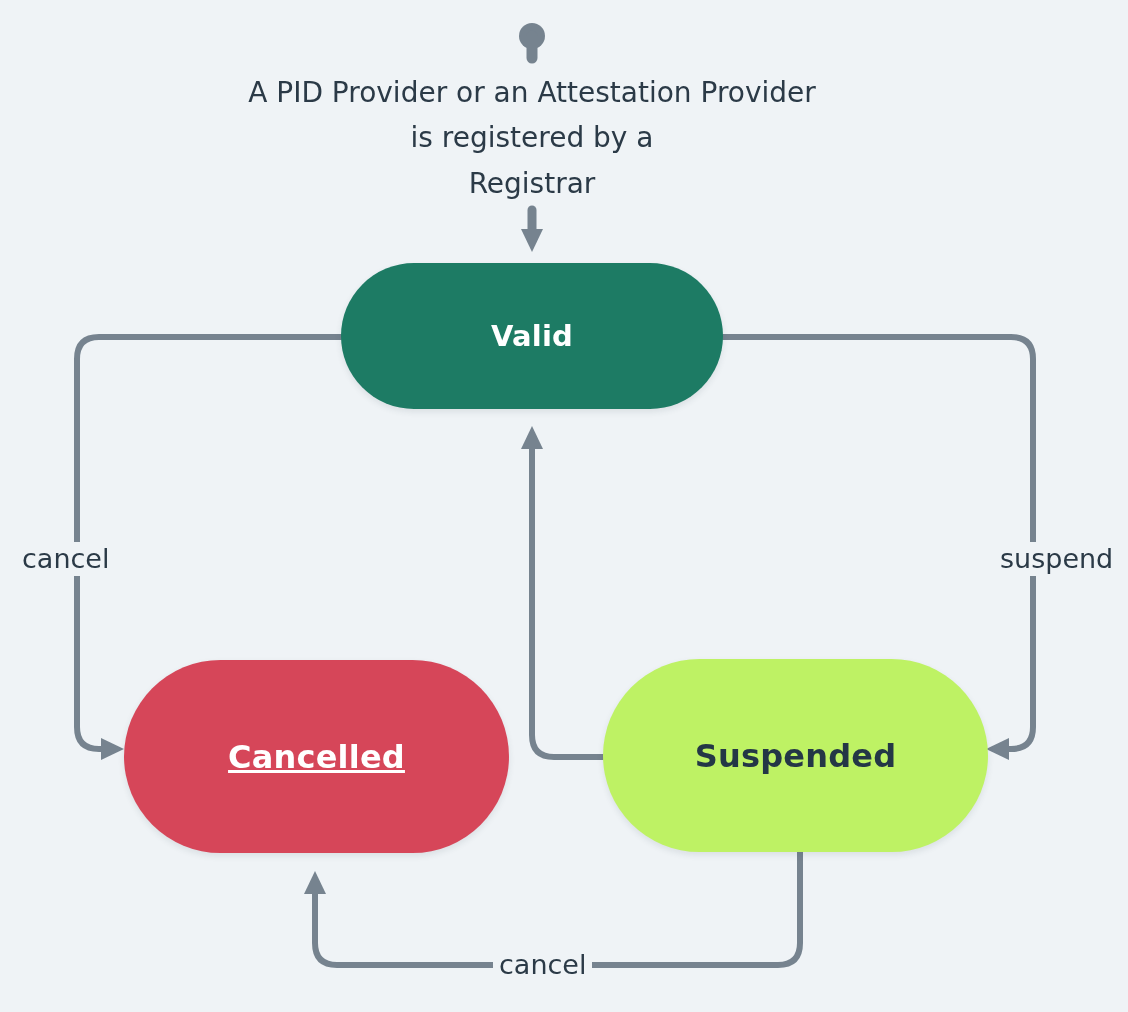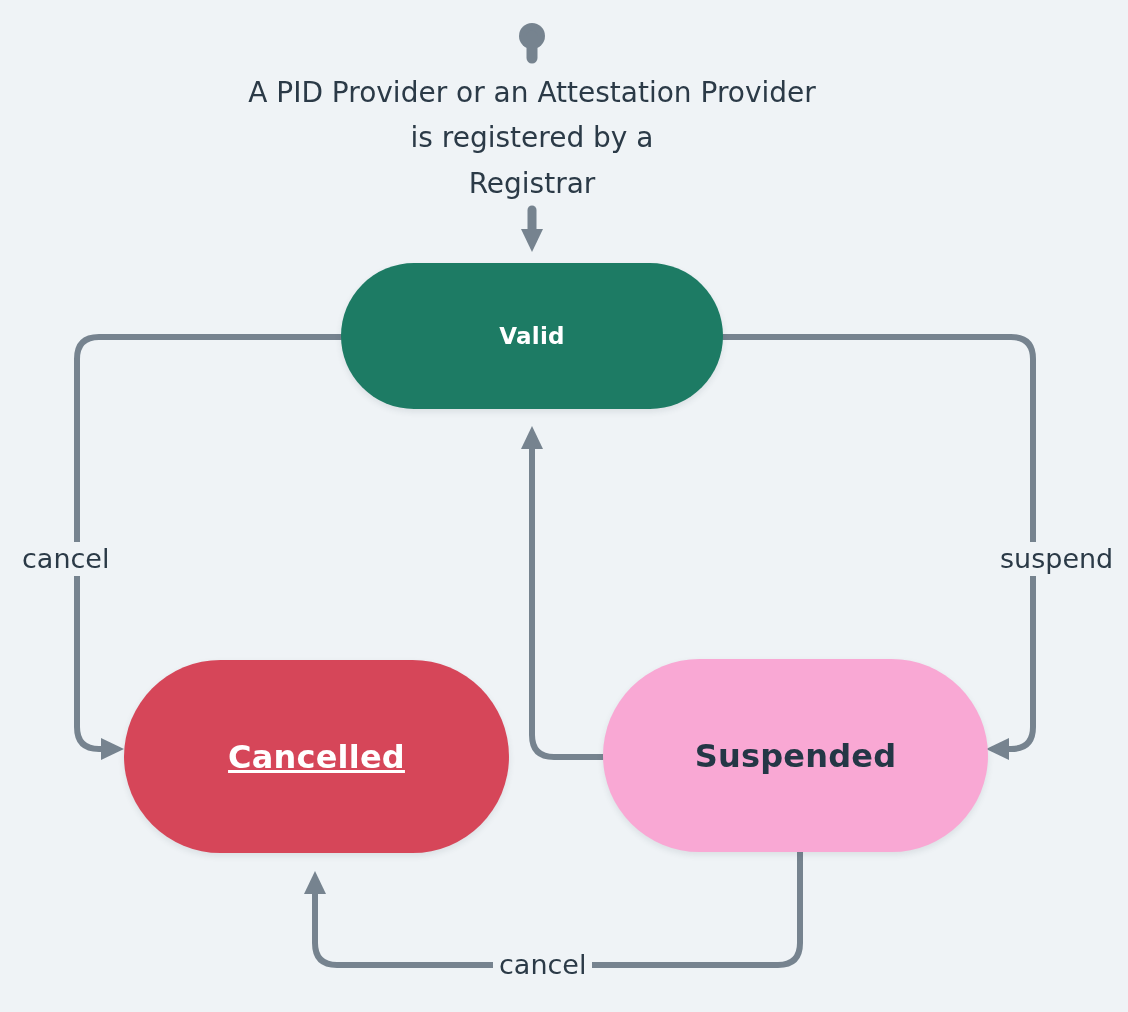--- a/index.html
+++ b/index.html
@@ -41,21 +41,21 @@
     letter-spacing: 0.2px;
     white-space: nowrap;
     line-height: 1;
   }
   #node-valid {
     left: 341px;
     top: 263px;
     width: 382px;
     height: 146px;
   }
-  #node-valid .node-label { font-size: 23px; }
+  #node-valid .node-label { font-size: 29px; }
   #node-cancelled {
     left: 124px;
     top: 660px;
     width: 385px;
     height: 193px;
   }
   #node-cancelled .node-label { font-size: 32px; }
   #node-suspended {
     left: 603px;
     top: 659px;
@@ -141,21 +141,21 @@
   </div>
 
   <div class="node" id="node-valid" style="background:#1d7b64;">
     <span class="node-label" style="color:#ffffff;">Valid</span>
   </div>
 
   <div class="node" id="node-cancelled" style="background:#d64659;">
     <span class="node-label" style="color:#ffffff;text-decoration:underline;">Cancelled</span>
   </div>
 
-  <div class="node" id="node-suspended" style="background:#f9a8d4;">
+  <div class="node" id="node-suspended" style="background:#bef264;">
     <span class="node-label" style="color:#243746;">Suspended</span>
   </div>
 
   <div class="edge-label" id="label-cancel-left">cancel</div>
 
   <div class="edge-label" id="label-suspend">suspend</div>
 
 
   <div class="edge-label" id="label-cancel-bottom">cancel</div>
 

